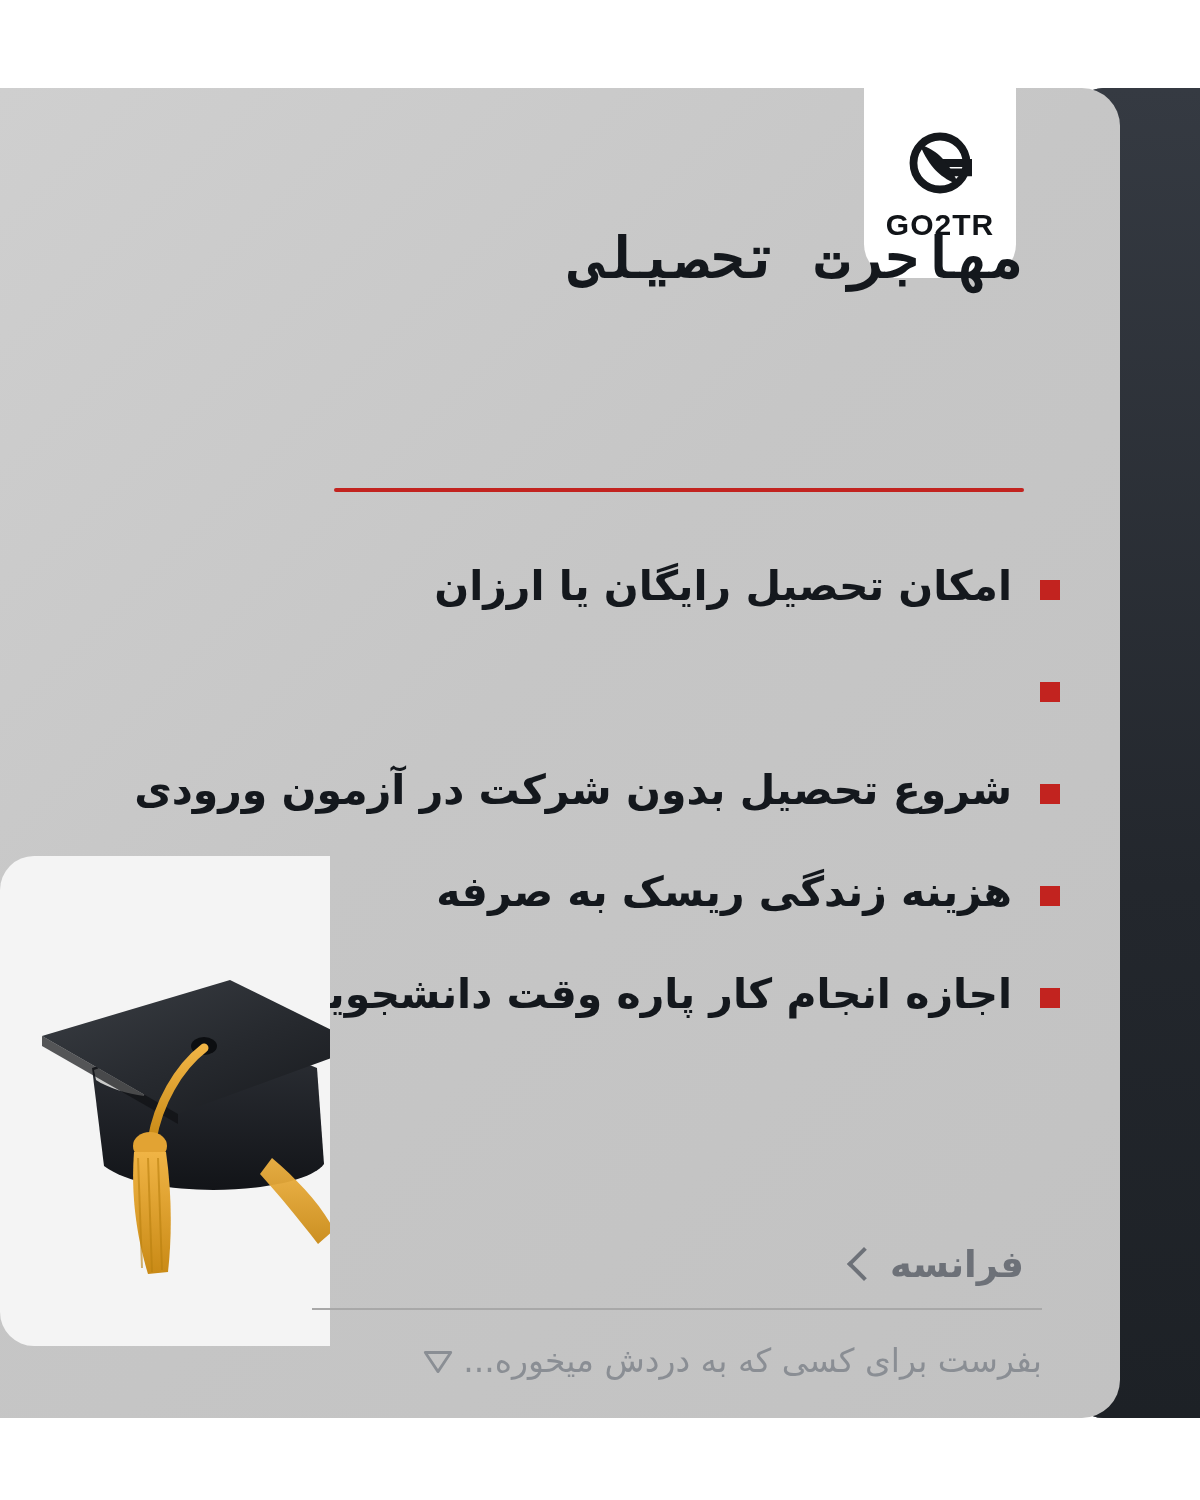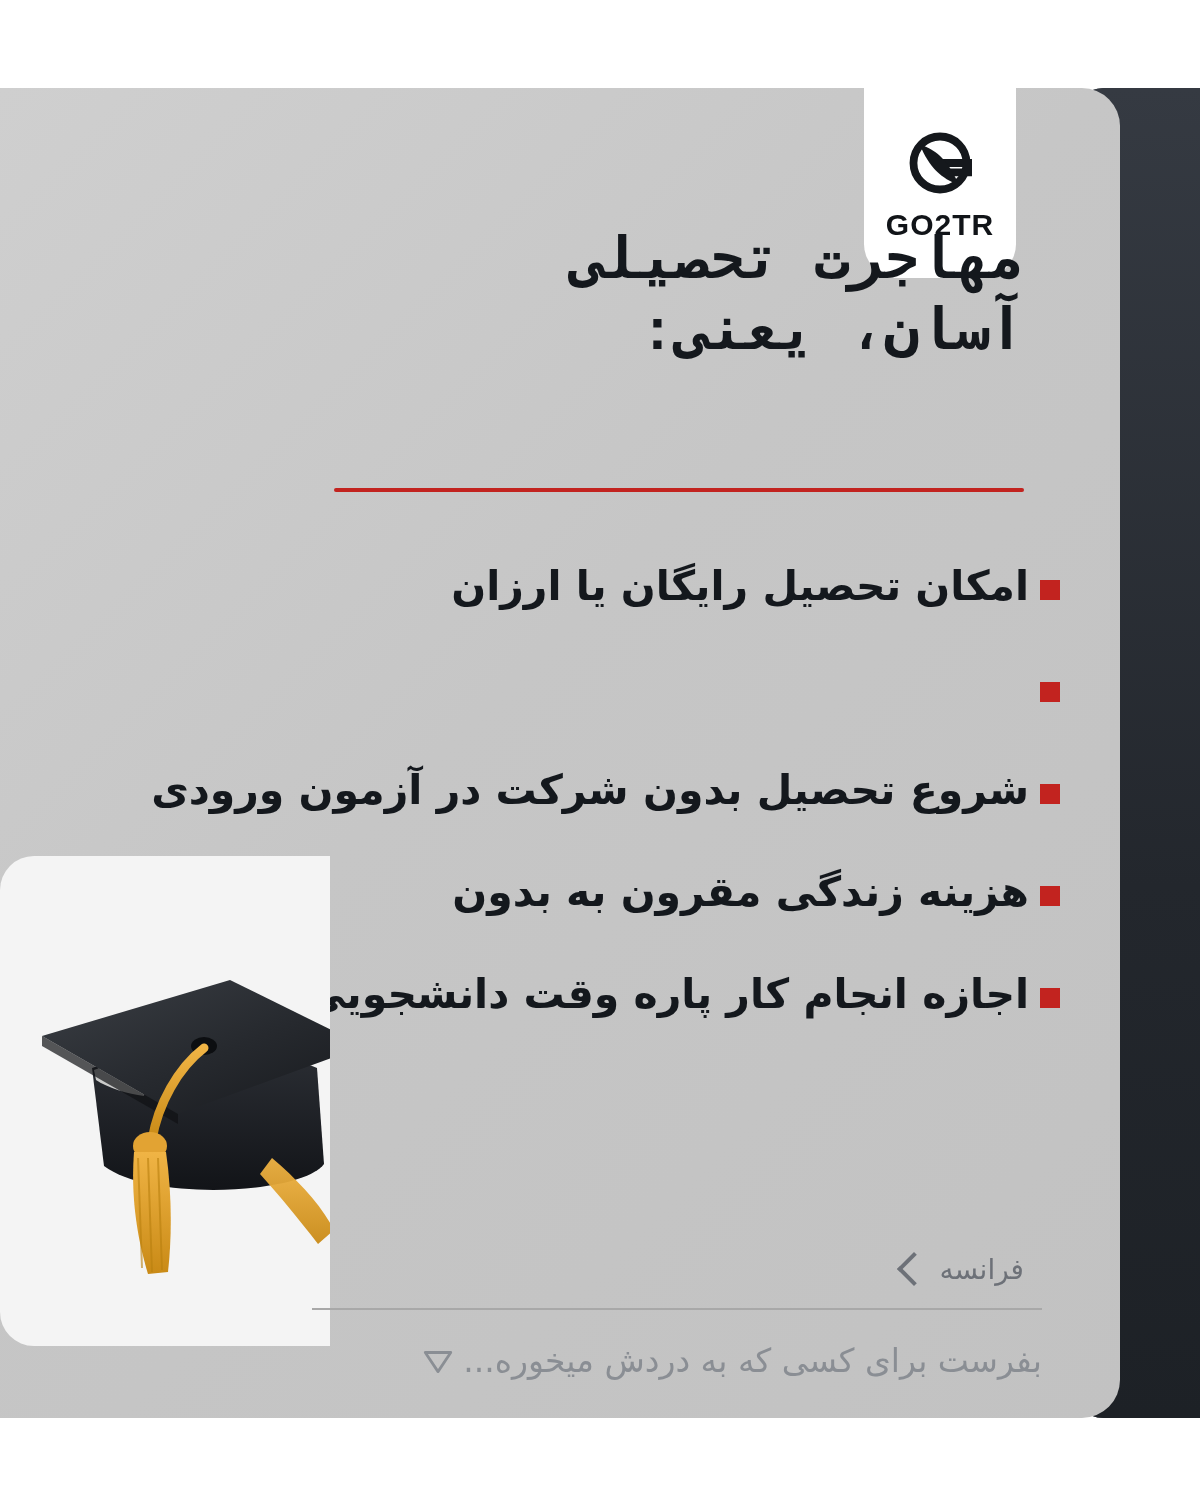--- a/index.html
+++ b/index.html
@@ -115,21 +115,21 @@
     position: absolute;
     top: 448px;
     right: 60px;
     width: 760px;
     direction: rtl;
   }
   .bullet-row {
     display: flex;
     align-items: center;
     justify-content: flex-start;
-    gap: 11px;
+    gap: 28px;
     height: 102px;
   }
   .bullet-square {
     flex: 0 0 auto;
     width: 20px;
     height: 20px;
     background: #c2231f;
     margin-top: 6px;
   }
   .bullet-text {
@@ -172,22 +172,22 @@
     position: absolute;
     bottom: 132px;
     right: 96px;
     display: flex;
     align-items: center;
     gap: 14px;
     direction: rtl;
   }
   .footer-link .label {
     font-family: "DejaVu Sans", sans-serif;
-    font-size: 28px;
-    font-weight: 400;
+    font-size: 37px;
+    font-weight: 700;
     color: #6d7178;
   }
   .chev {
     width: 20px;
     height: 20px;
     border-right: 4px solid #6d7178;
     border-bottom: 4px solid #6d7178;
     transform: rotate(135deg);
     margin-bottom: 2px;
   }
@@ -238,40 +238,39 @@
           <circle cx="50" cy="50" r="34" fill="none" stroke="#15181c" stroke-width="10"></circle>
           <path d="M50 50 L86 50 L86 62 L62 62" fill="none" stroke="#15181c" stroke-width="10" stroke-linecap="square"></path>
           <path d="M24 26 C48 34, 62 50, 74 78 C52 70, 36 56, 24 26 Z" fill="#15181c"></path>
         </svg>
       </span>
       <span class="logo-text">GO2TR</span>
     </div>
 
     <div class="headline">
       <div class="line">مهاجرت تحصیلی</div>
-      <div class="line">آسان، یعنی:</div>
     </div>
 
     <div class="rule"></div>
 
     <div class="bullets">
       <div class="bullet-row">
         <span class="bullet-square"></span>
         <span class="bullet-text">امکان تحصیل رایگان یا ارزان</span>
       </div>
       <div class="bullet-row">
         <span class="bullet-square"></span>
       </div>
       <div class="bullet-row">
         <span class="bullet-square"></span>
         <span class="bullet-text">شروع تحصیل بدون شرکت در آزمون ورودی</span>
       </div>
       <div class="bullet-row">
         <span class="bullet-square"></span>
-        <span class="bullet-text">هزینه زندگی مقرون به بدون</span>
+        <span class="bullet-text">هزینه زندگی ریسک به صرفه</span>
       </div>
       <div class="bullet-row">
         <span class="bullet-square"></span>
         <span class="bullet-text">اجازه انجام کار پاره وقت دانشجویی</span>
       </div>
     </div>
 
     <div class="photo-panel">
       <div class="cap-wrap">
         <svg class="cap-svg" viewBox="0 0 400 380" xmlns="http://www.w3.org/2000/svg">

